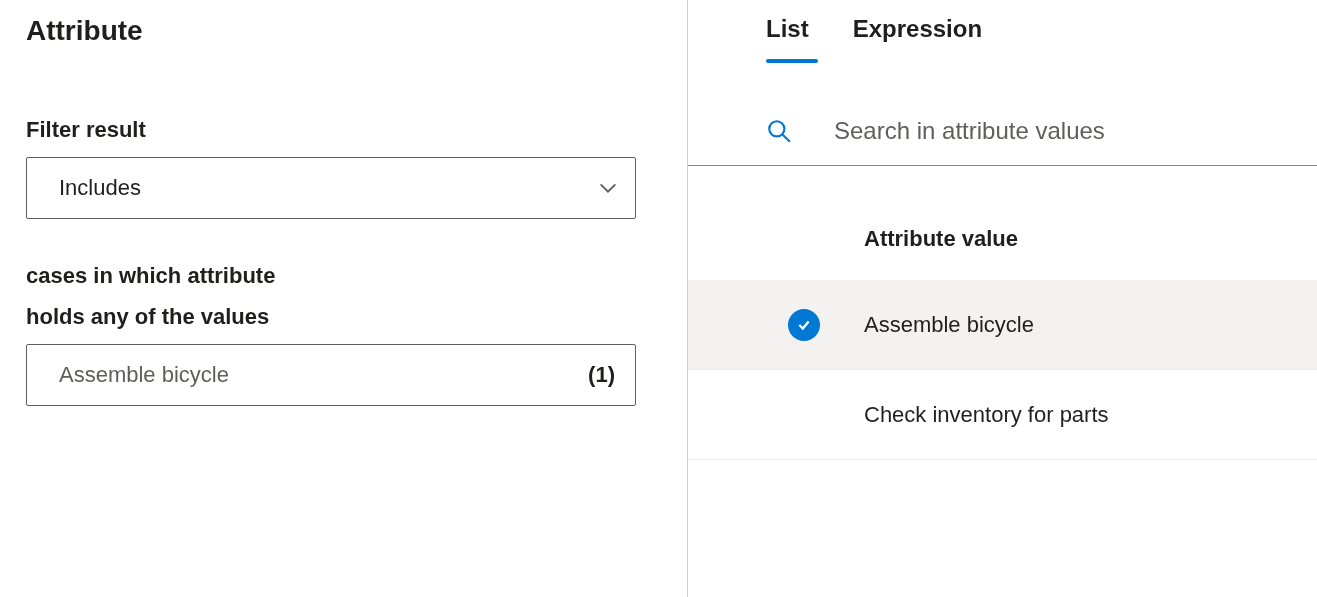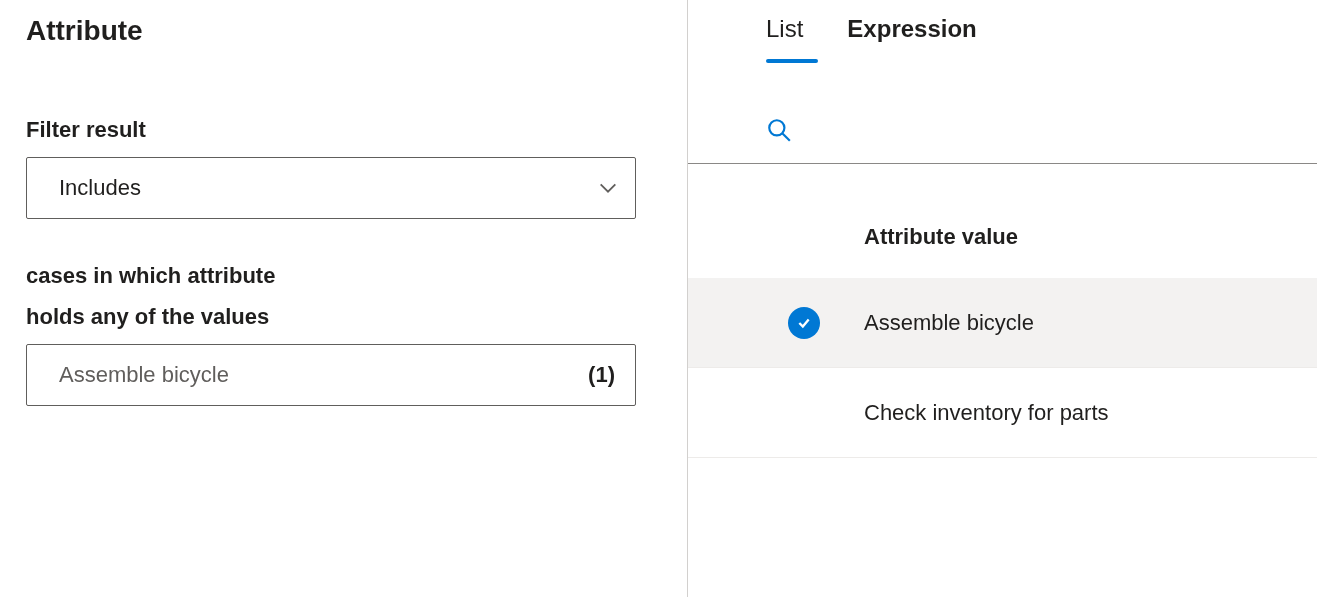--- a/index.html
+++ b/index.html
@@ -84,21 +84,21 @@
   }
   .tab {
     font-size: 24px;
     font-weight: 700;
     padding-bottom: 20px;
     cursor: pointer;
     position: relative;
     color: #201f1e;
   }
   .tab.active {
-    font-weight: 400;
+    font-weight: 700;
     text-align: center;
   }
   .tab.active::after {
     content: "";
     position: absolute;
     left: 0;
     bottom: 0;
     height: 4px;
     width: 52px;
     background: #0078d4;
@@ -195,20 +195,21 @@
       <div class="tab">Expression</div>
     </div>
 
     <div class="search-row">
       <span class="search-icon">
         <svg viewBox="0 0 24 24" fill="none" stroke="#0078d4" stroke-width="2">
           <circle cx="10" cy="10" r="7"></circle>
           <line x1="15" y1="15" x2="22" y2="22"></line>
         </svg>
       </span>
+      <input class="search-input" type="text" placeholder="Search in attribute values" style="">
     </div>
 
     <div class="attr-header">Attribute value</div>
 
     <div class="value-row selected">
       <div class="check-slot">
         <div class="check-circle">
           <svg viewBox="0 0 24 24" fill="none" stroke="#fff" stroke-width="4">
               <polyline points="4,12 10,18 20,6"></polyline>
             </svg>

